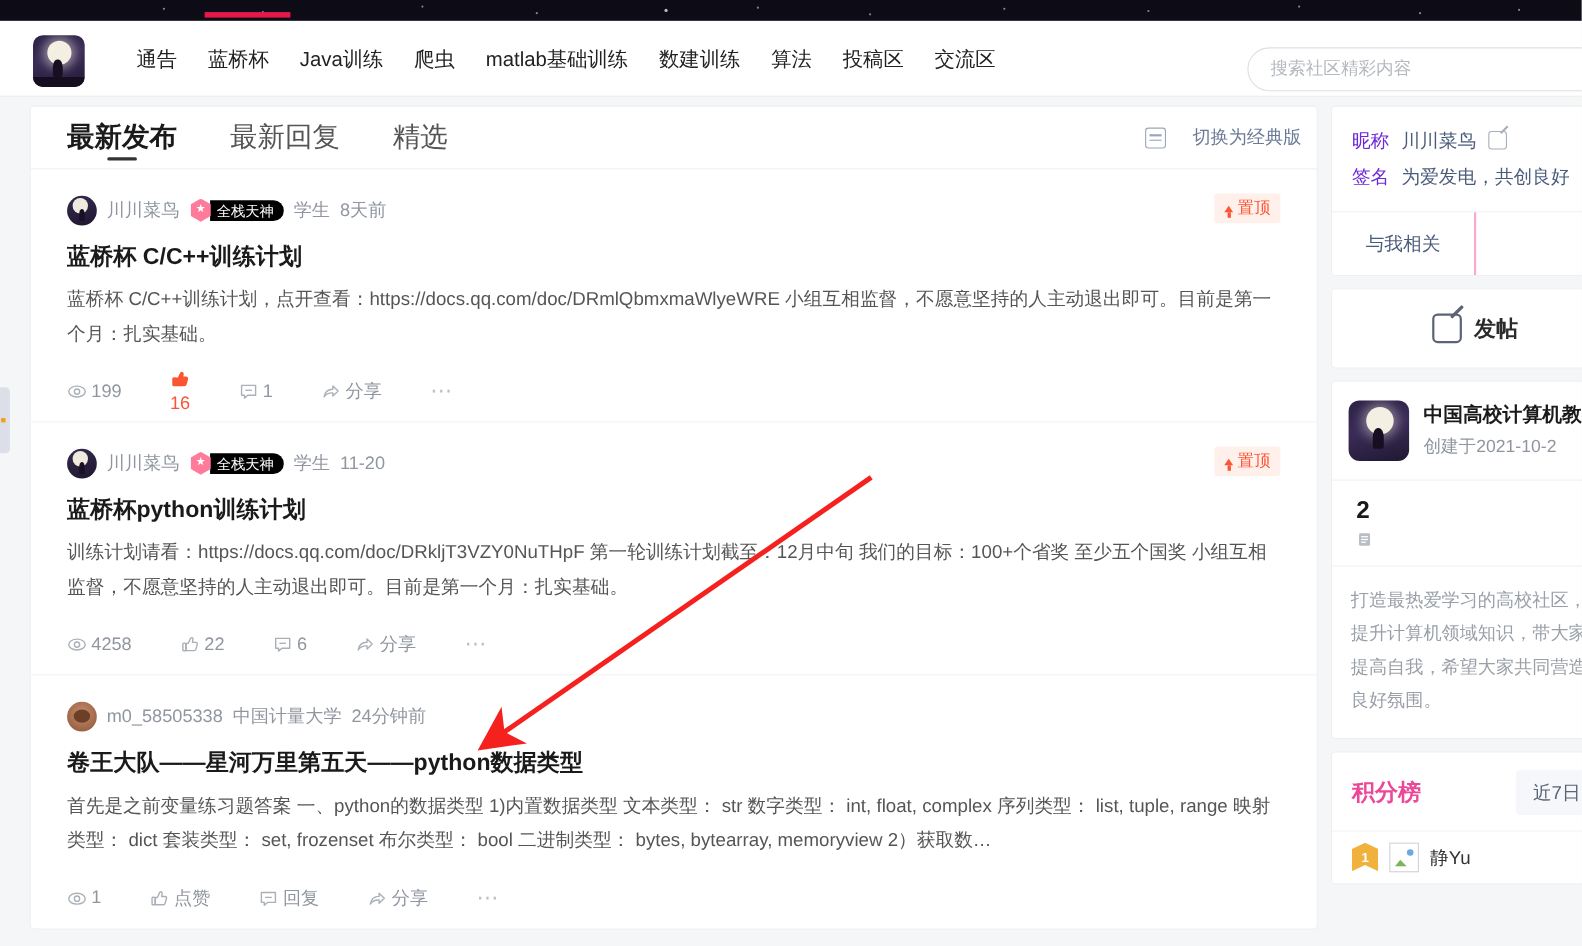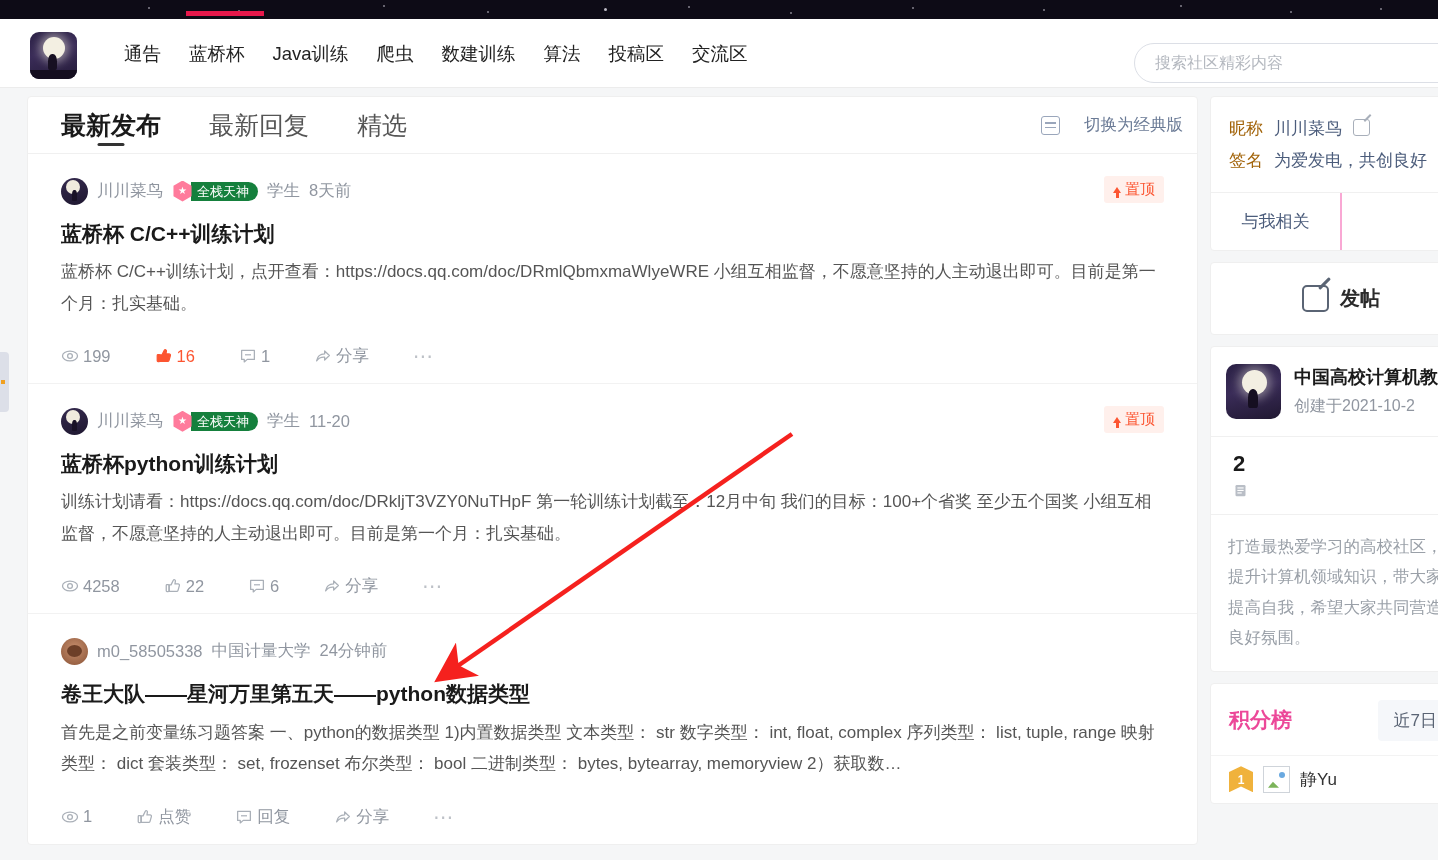--- a/index.html
+++ b/index.html
@@ -127,21 +127,21 @@
     display: inline-flex; align-items: center; height: 21px; flex: none;
     position: relative; padding-left: 19px;
   }
   .badge-medal .hexa {
     position: absolute; left: 0; top: 0; width: 21px; height: 21px;
     background: #ff7b9c; clip-path: polygon(50% 0,93% 25%,93% 75%,50% 100%,7% 75%,7% 25%);
     display: flex; align-items: center; justify-content: center;
   }
   .badge-medal .hexa span { color: #fff; font-size: 10px; line-height: 1; }
   .badge-medal .pill {
-    background: #15803d; color: #fff; font-size: 13px; line-height: 19px;
+    background: #000000; color: #fff; font-size: 13px; line-height: 19px;
     padding: 0 9px 0 6px; border-radius: 0 10px 10px 0; white-space: nowrap;
   }
   .meta { font-size: 16.5px; color: #9096a0; white-space: nowrap; }
   .pin-badge {
     position: absolute; right: 33px; top: 22px;
     background: #fff0ec; color: #fc5531; font-size: 15px;
     padding: 4px 9px; border-radius: 3px; display: flex; align-items: center; gap: 4px;
   }
   .pin-arrow {
     width: 0; height: 0; border-left: 4px solid transparent; border-right: 4px solid transparent;
@@ -153,30 +153,30 @@
   .post-title {
     font-size: 21px; font-weight: bold; color: #1a1a1a; margin-top: 16px; line-height: 1.3;
     cursor: pointer;
   }
   .post-body {
     font-size: 17px; color: #555; line-height: 1.85; margin-top: 9px;
     display: -webkit-box; -webkit-line-clamp: 2; -webkit-box-orient: vertical; overflow: hidden;
   }
   .post-stats { display: flex; align-items: center; gap: 44px; margin-top: 22px; height: 30px; }
   .stat { display: flex; align-items: center; gap: 4px; font-size: 16.5px; color: #9096a0; cursor: pointer; }
-  .stat.active { color: #fc5531; }
+  .stat.active { color: #fc5531; flex-direction: column; }
   .more-dots { color: #bdc1c7; font-size: 20px; letter-spacing: 2px; cursor: pointer; line-height: 10px; }
 
   .ico { width: 18px; height: 18px; flex: none; display: block; }
 
   
   .card { background: #fff; border: 1px solid #efefef; border-radius: 4px; margin-bottom: 11px; }
   .me-rows { padding: 16px 18px 14px 18px; }
   .me-row { display: flex; gap: 11px; font-size: 17px; line-height: 1.9; white-space: nowrap; }
-  .me-key { color: #a16207; flex: none; }
+  .me-key { color: #6d28d9; flex: none; }
   .me-val { color: #4b5c7b; overflow: hidden; }
   .pencil-box {
     width: 17px; height: 17px; border: 1.5px solid #a8afba; border-radius: 3px;
     position: relative; flex: none; margin-top: 6px;
   }
   .pencil-box::after {
     content: ""; position: absolute; right: -3px; top: -3px; width: 9px; height: 2px;
     background: #a8afba; transform: rotate(-45deg);
   }
   .me-tabs { display: flex; border-top: 1px solid #f0f0f0; }
@@ -288,20 +288,21 @@
     <div class="logo">
       <div class="ground"></div>
         <div class="moon"></div>
         <div class="rabbit"></div>
     </div>
     <div class="nav" id="nav-root">
         <div class="nav-item">通告</div>
         <div class="nav-item">蓝桥杯</div>
         <div class="nav-item">Java训练</div>
         <div class="nav-item">爬虫</div>
+        <div class="nav-item">matlab基础训练</div>
         <div class="nav-item">数建训练</div>
         <div class="nav-item">算法</div>
         <div class="nav-item">投稿区</div>
         <div class="nav-item">交流区</div>
       </div>
     <div class="search-box">
       <input type="text" placeholder="搜索社区精彩内容" style="">
     </div>
   </div>
 

